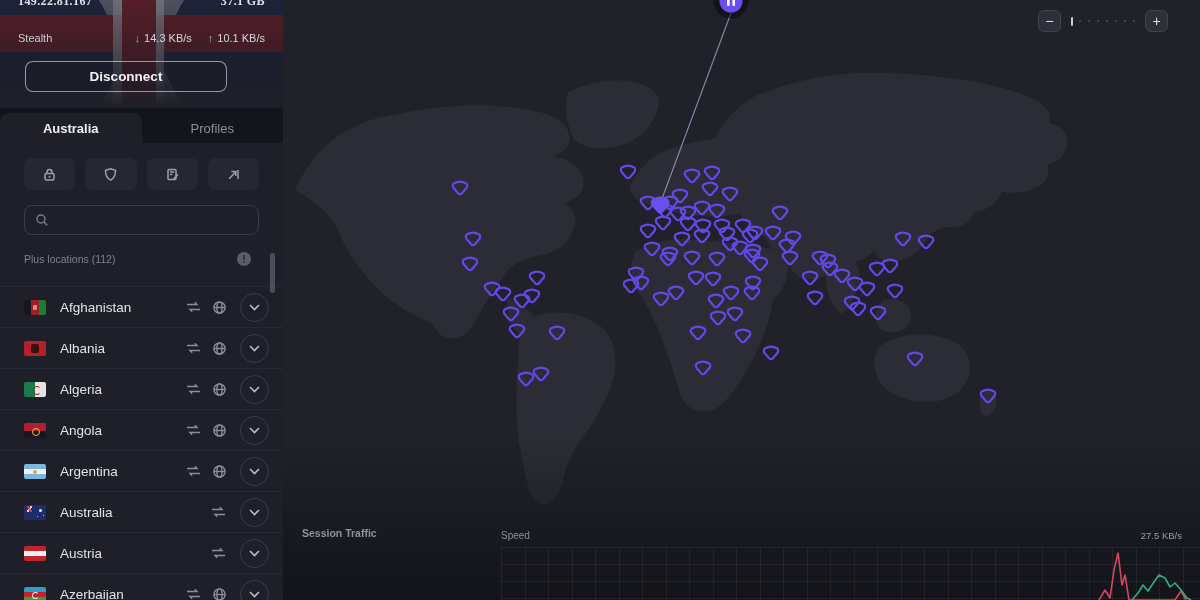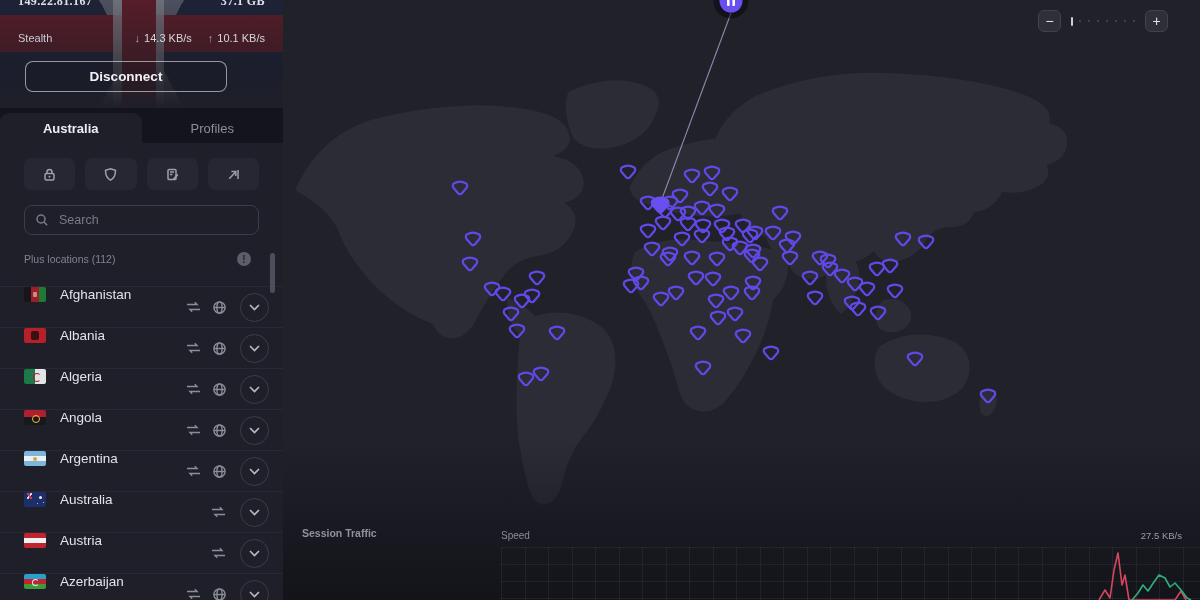--- a/index.html
+++ b/index.html
@@ -38,21 +38,21 @@
       display:flex;align-items:center;padding:0 10px;gap:8px;flex:none;}
   .search svg{stroke:#787b87;fill:none;stroke-width:1.5;flex:none;}
   .search input{background:none;border:none;outline:none;color:#d0d1d8;font-size:12.5px;width:100%;font-family:inherit;}
   .search input::placeholder{color:#787b87;}
   .list-head{display:flex;align-items:center;padding:17px 20px 20px 24px;flex:none;}
   .list-head .lbl{font-size:10.5px;color:#80838f;flex:1;}
   .info-dot{width:14px;height:14px;border-radius:50%;background:#5b5e69;color:#1e1f28;
       font-size:10px;font-weight:bold;display:flex;align-items:center;justify-content:center;margin-right:12px;}
   .scroll-thumb{position:absolute;right:8px;top:253px;width:5px;height:40px;border-radius:3px;background:#4c4f5a;}
   .country-list{flex:1;overflow:hidden;}
-  .row{height:40px;display:flex;padding:0 14px 0 24px;border-top:1px solid #282935;cursor:pointer;}
+  .row{height:40px;display:flex;align-items:center;padding:0 14px 0 24px;border-top:1px solid #282935;cursor:pointer;}
   .flag{width:22px;height:15px;border-radius:2px;margin-right:14px;flex:none;position:relative;overflow:hidden;}
   .flag-af{background:linear-gradient(90deg,#15151a 0 33%,#9c1f27 33% 66%,#1f7a35 66%);}
   .flag-af:after{content:"";position:absolute;left:9px;top:5px;width:4px;height:5px;background:rgba(230,230,230,.55);border-radius:1px;}
   .flag-al{background:#b5202a;}
   .flag-al:after{content:"";position:absolute;left:7px;top:3px;width:8px;height:9px;background:rgba(20,10,10,.75);border-radius:2px;}
   .flag-dz{background:linear-gradient(90deg,#1c7a4a 0 50%,#e4e4e6 50%);}
   .flag-dz:after{content:"";position:absolute;left:9px;top:4px;width:6px;height:7px;border-radius:50%;border:1.5px solid #b01f2e;border-right-color:transparent;}
   .flag-ao{background:linear-gradient(#b01f2e 0 50%,#17171c 50%);}
   .flag-ao:after{content:"";position:absolute;left:8px;top:5px;width:6px;height:6px;border:1.2px solid #e8c13a;border-radius:50%;}
   .flag-ar{background:linear-gradient(#7ab6dd 0 33%,#eef0f2 33% 66%,#7ab6dd 66%);}
@@ -158,21 +158,20 @@
             <path d="M12 3v9"></path>
           </svg>
       </button>
     </div>
 
     <div class="search">
       <svg width="14" height="14" viewBox="0 0 14 14">
           <circle cx="6" cy="6" r="4"></circle>
           <path d="M9 9l3.2 3.2"></path>
         </svg>
-      <input type="text" placeholder="Search" style="">
     </div>
 
     <div class="list-head">
       <span class="lbl">Plus locations (112)</span>
       <span class="info-dot">!</span>
     </div>
     <div class="scroll-thumb"></div>
 
     <div class="country-list">
         <div class="row">

